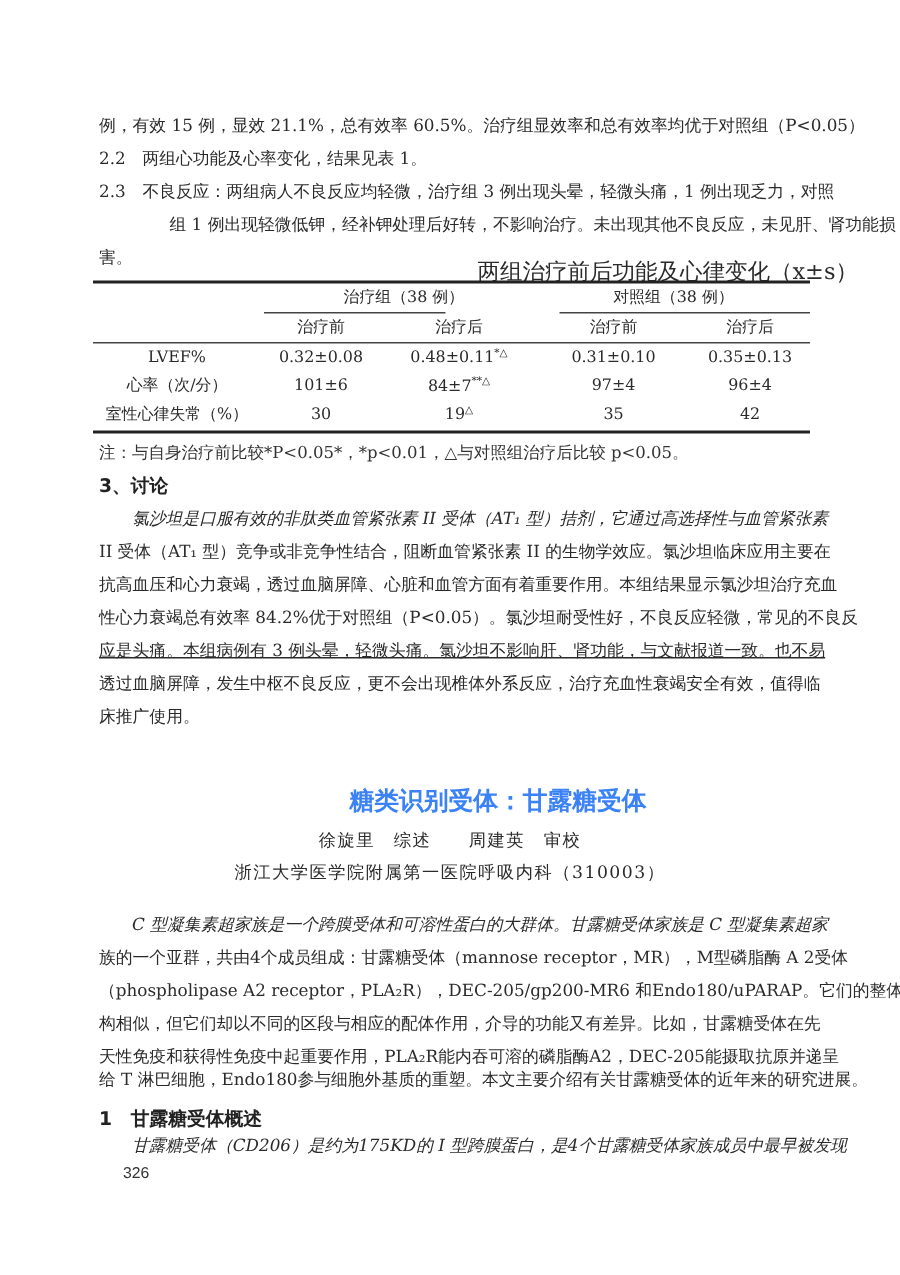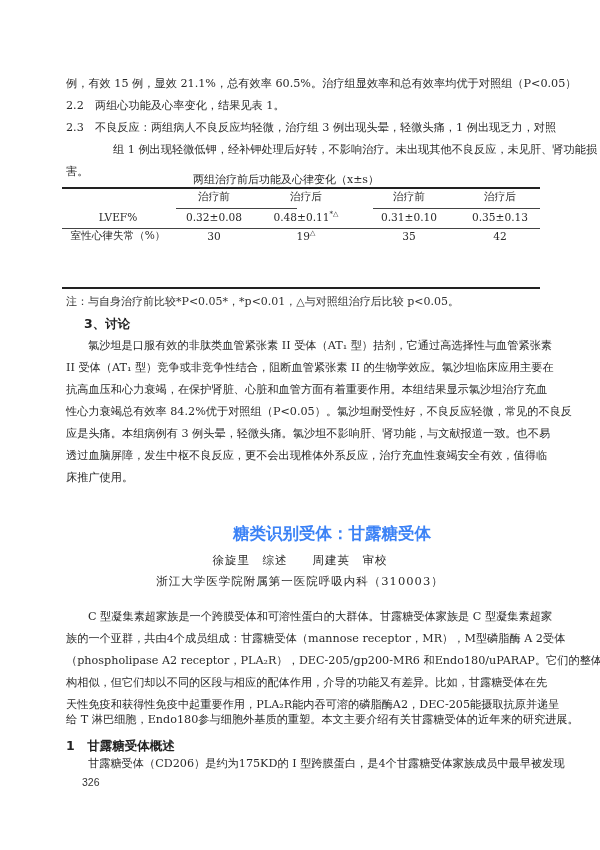--- a/index.html
+++ b/index.html
@@ -1,23 +1,23 @@
 <!DOCTYPE html>
 <html><head>
 <meta charset="utf-8">
 <style>
   html, body { margin:0; padding:0; background:#ffffff; }
   body { width:600px; height:850px; position:relative; overflow:hidden;
          font-family:"DejaVu Serif", "Liberation Serif", serif; color:#2a2a2a; }
   .line { position:absolute; left:66px; width:470px; font-size:11.2px; white-space:nowrap; }
   .jline { text-align:justify; text-align-last:justify; }
-  .indent { text-indent:22px; }
+  .indent { text-indent:22px;font-style:italic; }
   .h-sec { position:absolute; left:66px; font-family:"DejaVu Sans","Liberation Sans",sans-serif;
            font-weight:bold; font-size:12.5px; color:#222; }
-  .tbl-title { position:absolute; left:0; width:572px; text-align:center; top:172px; font-size:11px; }
+  .tbl-title { position:absolute; left:0; width:572px; text-align:right; top:172px; font-size:15px; }
   table.data { position:absolute; left:62px; top:187px; width:478px; border-collapse:collapse;
                font-size:10.6px; }
   table.data td { text-align:center; padding:0; height:19px; }
   .rule-thick { position:absolute; left:62px; width:478px; height:2px; background:#222; }
   .rule-thin { position:absolute; height:1px; background:#444; }
   .note { position:absolute; left:66px; top:294px; font-size:11px; color:#333; }
   sup { font-size:7px; }
   .title2 { position:absolute; top:523px; left:0; width:600px; text-align:center;
             font-family:"DejaVu Sans","Liberation Sans",sans-serif; font-weight:bold; font-size:16.5px; color:#3b82f6;padding-left:32px; }
   .byline { position:absolute; top:553px; left:0; width:600px; text-align:center; font-size:11.5px; letter-spacing:1px; }
@@ -35,51 +35,63 @@
 
 <div class="tbl-title" style="top:172px;">两组治疗前后功能及心律变化（x±s）</div>
 <div class="rule-thick" style="top:187px;"></div>
 <div class="rule-thin" style="left:176px; width:121px; top:208px;"></div>
 <div class="rule-thin" style="left:373px; width:167px; top:208px;"></div>
 <div class="rule-thin" style="left:62px; width:478px; top:228px;"></div>
 <div class="rule-thick" style="top:287px;"></div>
 
 <table class="data">
   <tbody>
+      <tr style="height:21px;">
+    <td style="width:112px;"></td>
+    <td colspan="2" style="text-align:left; padding-left:55px;"><span>治疗组（38 例）</span></td>
+    <td colspan="2"><span>对照组（38 例）</span></td>
+  </tr>
   <tr style="height:20px;">
     <td></td>
     <td style="width:80px;">治疗前</td>
     <td style="width:104px;">治疗后</td>
     <td style="width:102px;">治疗前</td>
     <td style="width:80px;">治疗后</td>
   </tr>
   <tr>
     <td>LVEF%</td>
     <td>0.32±0.08</td>
     <td><span>0.48±0.11</span><sup>*△</sup></td>
     <td>0.31±0.10</td>
     <td>0.35±0.13</td>
   </tr>
   <tr>
+    <td>心率（次/分）</td>
+    <td>101±6</td>
+    <td><span>84±7</span><sup>**△</sup></td>
+    <td>97±4</td>
+    <td>96±4</td>
+  </tr>
+  <tr>
     <td>室性心律失常（%）</td>
     <td>30</td>
     <td><span>19</span><sup>△</sup></td>
     <td>35</td>
     <td>42</td>
   </tr>
 </tbody>
   </table>
 <div class="note">注：与自身治疗前比较*P&lt;0.05*，*p&lt;0.01，△与对照组治疗后比较 p&lt;0.05。</div>
 
-<div class="h-sec" style="top:316px;margin-left:18px;">3、讨论</div>
+<div class="h-sec" style="top:316px;">3、讨论</div>
 <div class="line jline indent" style="top:338px;">氯沙坦是口服有效的非肽类血管紧张素 II 受体（AT₁ 型）拮剂，它通过高选择性与血管紧张素</div>
 <div class="line jline" style="top:360px;">II 受体（AT₁ 型）竞争或非竞争性结合，阻断血管紧张素 II 的生物学效应。氯沙坦临床应用主要在</div>
-<div class="line jline" style="top:382px;">抗高血压和心力衰竭，在保护肾脏、心脏和血管方面有着重要作用。本组结果显示氯沙坦治疗充血</div>
+<div class="line jline" style="top:382px;">抗高血压和心力衰竭，透过血脑屏障、心脏和血管方面有着重要作用。本组结果显示氯沙坦治疗充血</div>
 <div class="line jline" style="top:404px;">性心力衰竭总有效率 84.2%优于对照组（P&lt;0.05）。氯沙坦耐受性好，不良反应轻微，常见的不良反</div>
-<div class="line jline" style="top:426px;">应是头痛。本组病例有 3 例头晕，轻微头痛。氯沙坦不影响肝、肾功能，与文献报道一致。也不易</div>
+<div class="line jline" style="top:426px;text-decoration:underline;">应是头痛。本组病例有 3 例头晕，轻微头痛。氯沙坦不影响肝、肾功能，与文献报道一致。也不易</div>
 <div class="line jline" style="top:448px;">透过血脑屏障，发生中枢不良反应，更不会出现椎体外系反应，治疗充血性衰竭安全有效，值得临</div>
 <div class="line" style="top:470px;">床推广使用。</div>
 
 <div class="title2">糖类识别受体：甘露糖受体</div>
 <div class="byline">徐旋里　综述　　周建英　审校</div>
 <div class="affil">浙江大学医学院附属第一医院呼吸内科（310003）</div>
 
 <div class="line jline indent" style="top:609px;">C 型凝集素超家族是一个跨膜受体和可溶性蛋白的大群体。甘露糖受体家族是 C 型凝集素超家</div>
 <div class="line jline" style="top:631px;">族的一个亚群，共由4个成员组成：甘露糖受体（mannose receptor，MR），M型磷脂酶 A 2受体</div>
 <div class="line jline" style="top:653px;">（phospholipase A2 receptor，PLA₂R），DEC-205/gp200-MR6 和Endo180/uPARAP。它们的整体结</div>

